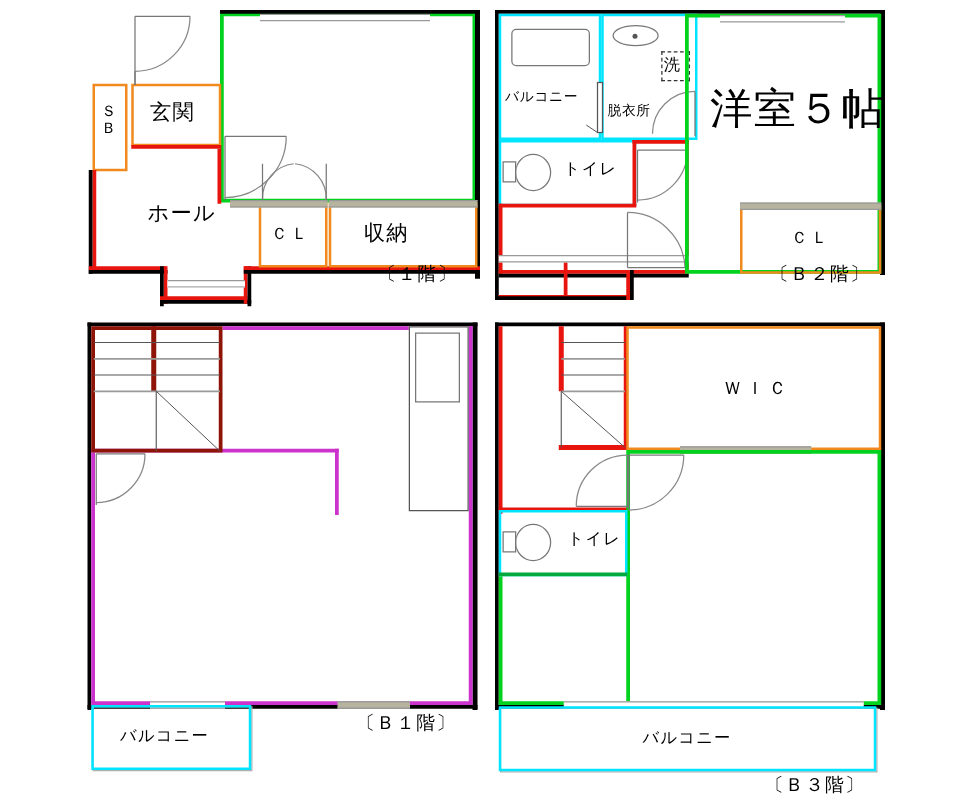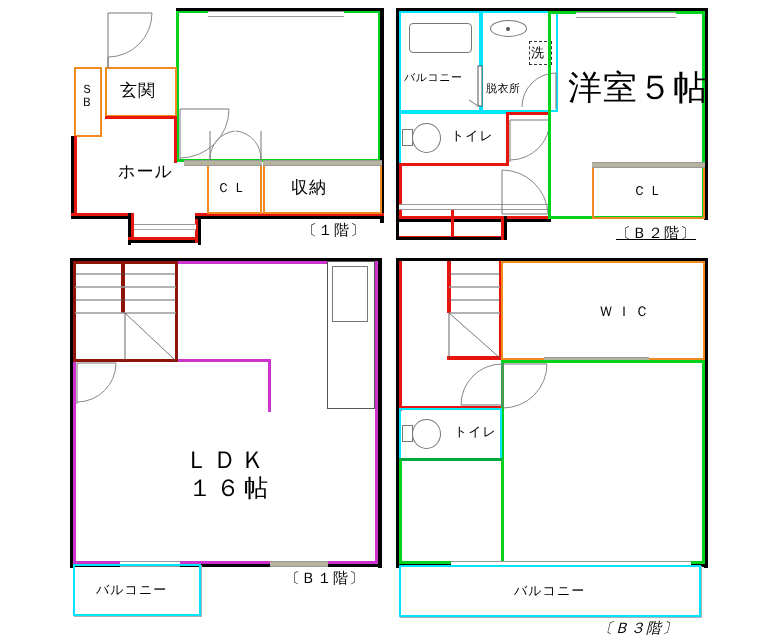--- a/index.html
+++ b/index.html
@@ -104,21 +104,21 @@
       <path class="door-leaf" d="M1,1 L1,52"></path>
     </svg>
 
     <svg width="55" height="32" style="left:139px;top:122px;">
       <path class="door-arc" d="M1,30 A28,28 0 0 1 26,1"></path>
       <path class="door-arc" d="M52,30 A28,28 0 0 0 27,1"></path>
       <path class="door-leaf" d="M1,1 L1,30"></path>
       <path class="door-leaf" d="M52,1 L52,30"></path>
     </svg>
 
-    <div class="lbl lbl-floor" style="left:232px;top:215px;">〔１階〕</div>
+    <div class="lbl lbl-floor" style="left:232px;top:204px;">〔１階〕</div>
   </div>
 
   <div class="panel" style="left:396px;top:8px;width:310px;height:232px;">
 
     <div class="wall" style="left:0px;top:0px;width:312px;height:3px;"></div>
     <div class="wall" style="left:308px;top:0px;width:4px;height:212px;"></div>
     <div class="wall" style="left:0px;top:0px;width:3px;height:232px;"></div>
 
     <div class="room" style="left:3px;top:3px;width:82px;height:101px;border:2px solid #00e5ff;"></div>
     <div class="fix" style="left:13px;top:15px;width:63px;height:30px;border-radius:4px;"></div>
@@ -173,21 +173,21 @@
     </svg>
 
     <div class="room" style="left:152px;top:3px;width:157px;height:208px;border:3px solid #00d21e;"></div>
     <div class="win" style="left:180px;top:4px;width:100px;height:4px;"></div>
     <div class="lbl lbl-big" style="left:172px;top:62px;">洋室５帖</div>
 
     <div class="room" style="left:196px;top:156px;width:113px;height:55px;border:2px solid #f08a1e;"></div>
     <div class="win" style="left:196px;top:154px;width:113px;height:4px;background:#b6b39e;"></div>
     <div class="lbl lbl-cl" style="left:237px;top:176px;">ＣＬ</div>
 
-    <div class="lbl lbl-floor" style="left:220px;top:218px;text-decoration:underline;">〔Ｂ２階〕</div>
+    <div class="lbl lbl-floor" style="left:220px;top:204px;">〔Ｂ２階〕</div>
   </div>
 
   <div class="panel" style="left:70px;top:258px;width:312px;height:375px;">
 
     <div class="wall" style="left:0px;top:0px;width:312px;height:3px;"></div>
     <div class="wall" style="left:308px;top:0px;width:4px;height:310px;"></div>
     <div class="wall" style="left:0px;top:0px;width:3px;height:310px;"></div>
     <div class="wall" style="left:0px;top:306px;width:312px;height:3px;"></div>
 
     <div class="wall" style="left:108px;top:3px;width:200px;height:3px;background:#cc33cc;"></div>
@@ -210,22 +210,20 @@
 
     <svg width="44" height="46" style="left:6px;top:104px;">
       <path class="door-leaf" d="M1,1 L40,1"></path>
       <path class="door-arc" d="M40,1 A39,39 0 0 1 1,40"></path>
       <path class="door-leaf" d="M1,1 L1,42"></path>
     </svg>
 
     <div class="fix" style="left:257px;top:3px;width:48px;height:148px;border:1px solid #555;"></div>
     <div class="fix" style="left:262px;top:8px;width:36px;height:56px;border:1px solid #777;"></div>
 
-    <div class="lbl lbl-ldk" style="left:115px;top:190px;">ＬＤＫ</div>
-    <div class="lbl lbl-ldk" style="left:118px;top:218px;">１６帖</div>
 
     <div class="win" style="left:50px;top:303px;width:60px;height:4px;"></div>
     <div class="win" style="left:200px;top:303px;width:58px;height:4px;background:#b6b39e;"></div>
 
     <div class="room" style="left:4px;top:307px;width:128px;height:52px;border:1px solid #b0b0b0;"></div>
     <div class="room" style="left:3px;top:306px;width:128px;height:52px;border:2px solid #00e5ff;"></div>
     <div class="lbl lbl-sm" style="left:26px;top:325px;">バルコニー</div>
 
     <div class="lbl lbl-floor" style="left:215px;top:313px;">〔Ｂ１階〕</div>
   </div>
@@ -245,21 +243,21 @@
     <svg width="56" height="100" style="left:51px;top:3px;">
       <line class="stair-thin" x1="2" y1="13" x2="53" y2="13"></line>
       <line class="stair-line" x1="2" y1="26" x2="53" y2="26"></line>
       <line class="stair-thin" x1="2" y1="39" x2="53" y2="39"></line>
       <line class="stair-line" x1="2" y1="52" x2="53" y2="52"></line>
       <line class="stair-thin" x1="2" y1="52" x2="2" y2="97"></line>
       <line class="diag" x1="2" y1="52" x2="53" y2="97"></line>
     </svg>
 
     <div class="room" style="left:105px;top:3px;width:204px;height:99px;border:2px solid #f08a1e;"></div>
-    <div class="lbl lbl-wic" style="left:183px;top:46px;margin-left:20px;">ＷＩＣ</div>
+    <div class="lbl lbl-wic" style="left:183px;top:46px;">ＷＩＣ</div>
     <div class="win" style="left:148px;top:99px;width:105px;height:4px;background:#b6b39e;"></div>
 
     <div class="room" style="left:105px;top:102px;width:204px;height:204px;border:3px solid #00d21e;"></div>
     <div class="wall" style="left:3px;top:203px;width:3px;height:103px;background:#00d21e;"></div>
     <div class="wall" style="left:3px;top:303px;width:105px;height:3px;background:#00d21e;"></div>
 
     <div class="room" style="left:3px;top:150px;width:103px;height:53px;border:2px solid #00e5ff;"></div>
     <div class="fix fix-round" style="left:16px;top:161px;width:29px;height:30px;"></div>
     <div class="fix" style="left:6px;top:167px;width:11px;height:17px;"></div>
     <div class="lbl lbl-sm" style="left:58px;top:167px;">トイレ</div>
@@ -275,16 +273,16 @@
       <path class="door-arc" d="M46,2 A44,44 0 0 1 2,46"></path>
       <path class="door-leaf" d="M2,2 L2,46"></path>
     </svg>
 
     <div class="win" style="left:55px;top:303px;width:240px;height:4px;"></div>
 
     <div class="room" style="left:4px;top:308px;width:302px;height:52px;border:1px solid #b0b0b0;"></div>
     <div class="room" style="left:3px;top:307px;width:302px;height:52px;border:2px solid #00e5ff;"></div>
     <div class="lbl lbl-sm" style="left:118px;top:326px;">バルコニー</div>
 
-    <div class="lbl lbl-floor" style="left:202px;top:363px;font-style:italic;">〔Ｂ３階〕</div>
+    <div class="lbl lbl-floor" style="left:216px;top:363px;">〔Ｂ３階〕</div>
   </div>
 
 </div>
 
 </body></html>

